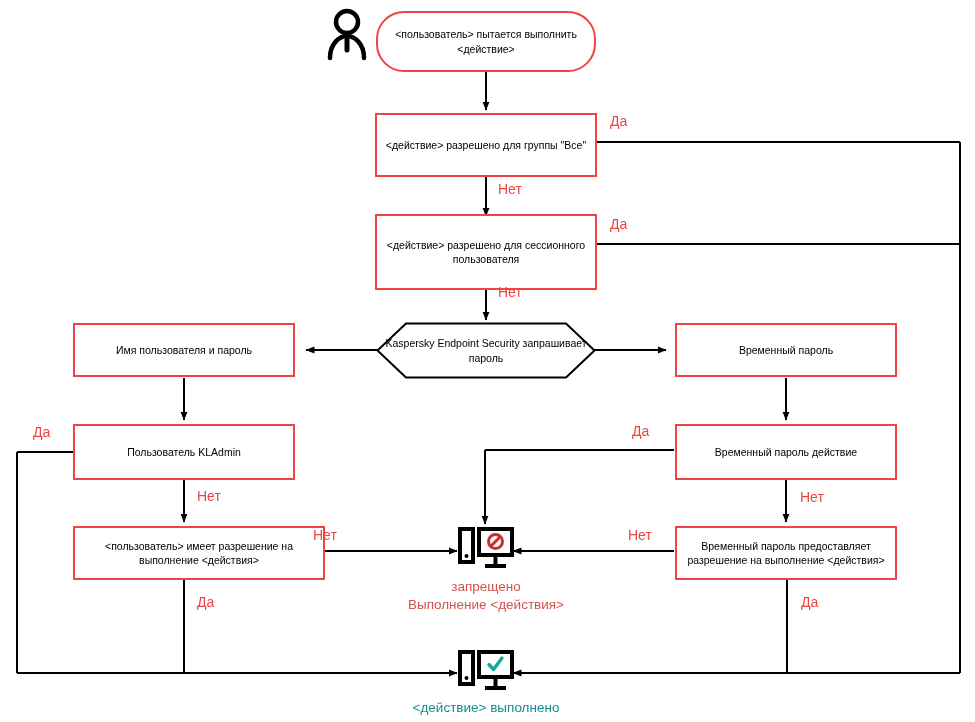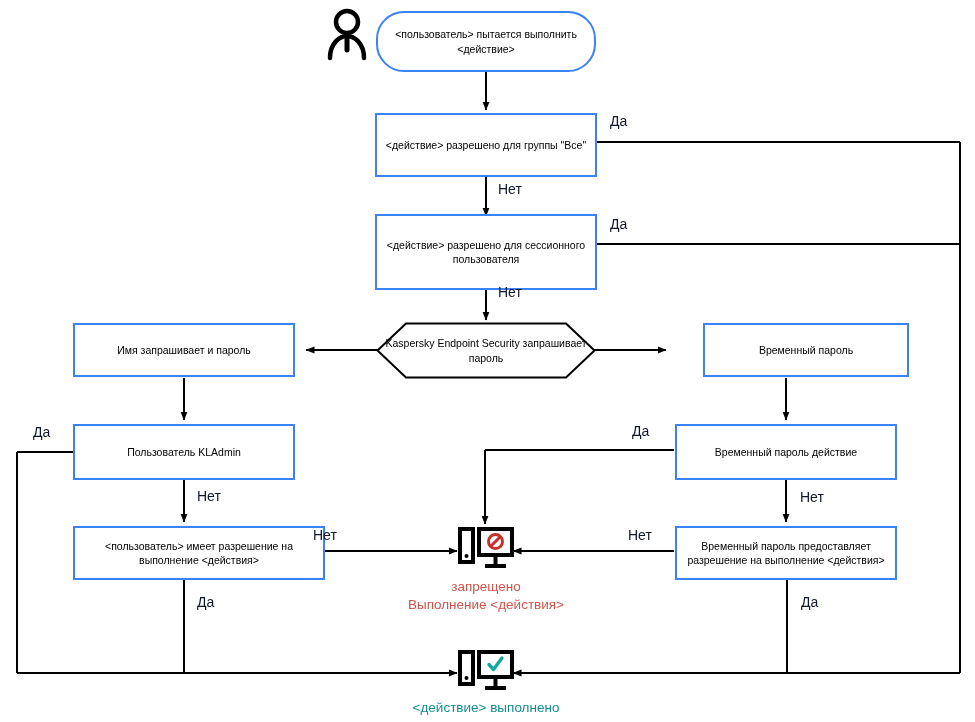--- a/index.html
+++ b/index.html
@@ -25,21 +25,21 @@
     height: 722px;
   }
   .node {
     position: absolute;
     box-sizing: border-box;
     display: flex;
     align-items: center;
     justify-content: center;
     text-align: center;
     background: #ffffff;
-    border: 2px solid #3b82f6;
+    border: 2px solid #ef4444;
     font-size: 10.5px;
     line-height: 1.35;
     color: #000000;
     padding: 2px 6px;
     z-index: 3;
   }
   .node.rounded {
     border-radius: 28px;
   }
   .hexwrap {
@@ -56,21 +56,21 @@
     align-items: center;
     justify-content: center;
     text-align: center;
     font-size: 10.5px;
     line-height: 1.35;
     color: #000;
   }
   .edge-label {
     position: absolute;
     font-size: 14px;
-    color: #0f172a;
+    color: #ef4444;
     white-space: nowrap;
     z-index: 4;
   }
   .term-label {
     position: absolute;
     text-align: center;
     font-size: 13.5px;
     line-height: 1.35;
     white-space: nowrap;
     z-index: 4;
@@ -156,24 +156,24 @@
   </div>
 
   <div class="hexwrap" style="left:376px; top:322px; width:220px; height:57px;">
     <svg viewBox="0 0 220 57" width="220" height="57" xmlns="http://www.w3.org/2000/svg">
       <polygon points="30,1.5 190,1.5 218.5,28.5 190,55.5 30,55.5 1.5,28.5" fill="#fff" stroke="#000" stroke-width="2"></polygon>
     </svg>
     <div class="hextext">Kaspersky Endpoint Security запрашивает пароль</div>
   </div>
 
   <div class="node" style="left:73px; top:323px; width:222px; height:54px;">
-    <span>Имя запрашивает и пароль</span>
-  </div>
-
-  <div class="node" style="left:675px; top:323px; width:206px; height:54px;margin-left:28px;">
+    <span>Имя пользователя и пароль</span>
+  </div>
+
+  <div class="node" style="left:675px; top:323px; width:222px; height:54px;">
     <span>Временный пароль</span>
   </div>
 
   <div class="node" style="left:73px; top:424px; width:222px; height:56px;">
     <span>Пользователь KLAdmin</span>
   </div>
 
   <div class="node" style="left:675px; top:424px; width:222px; height:56px;">
     <span>Временный пароль действие</span>
   </div>

